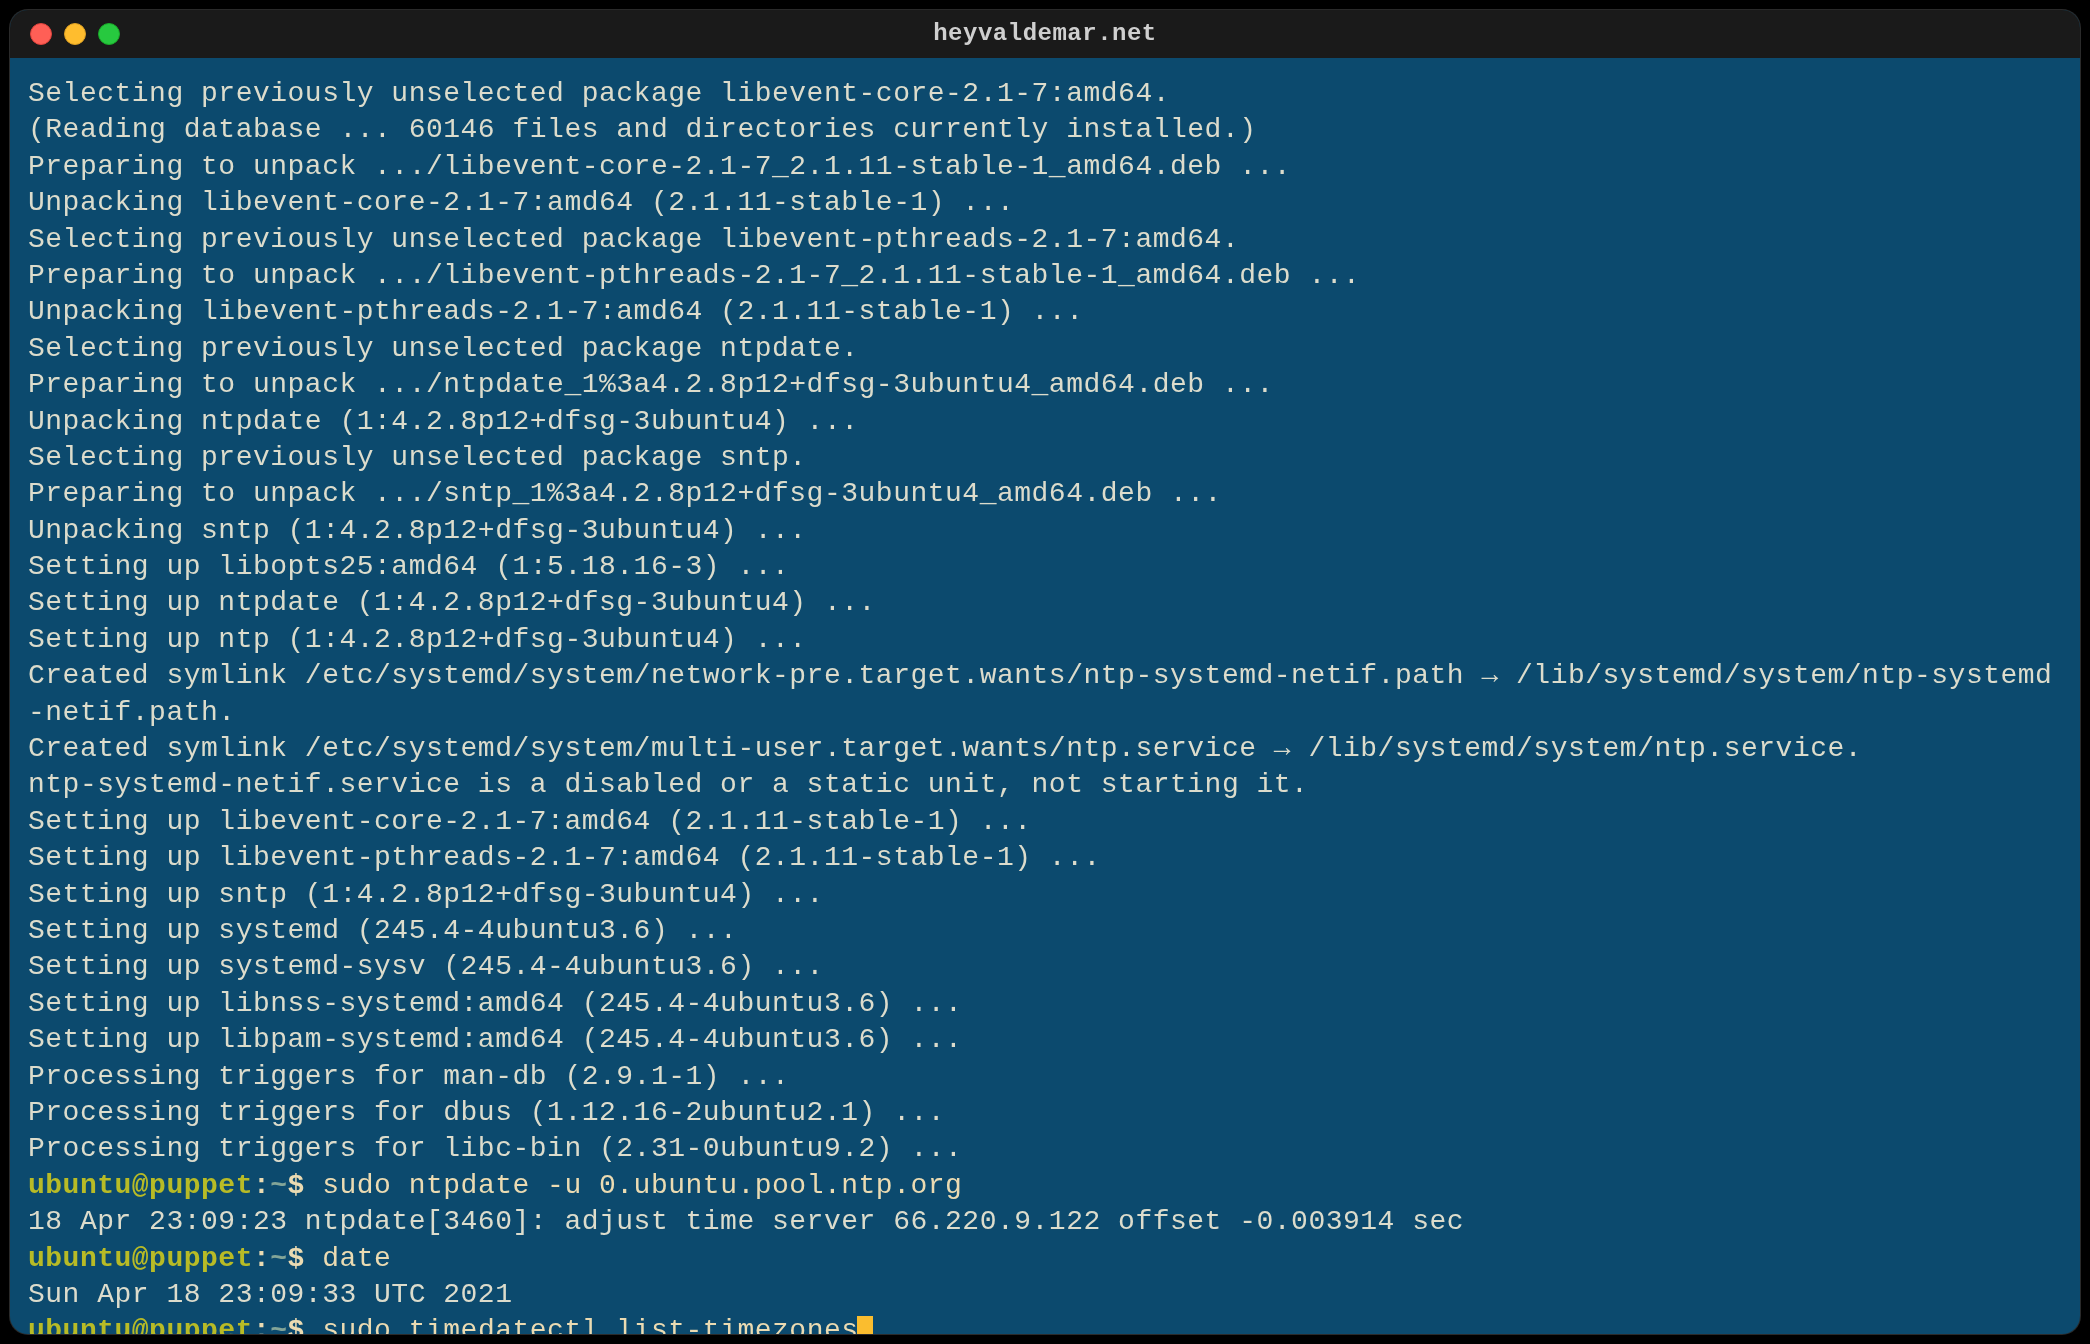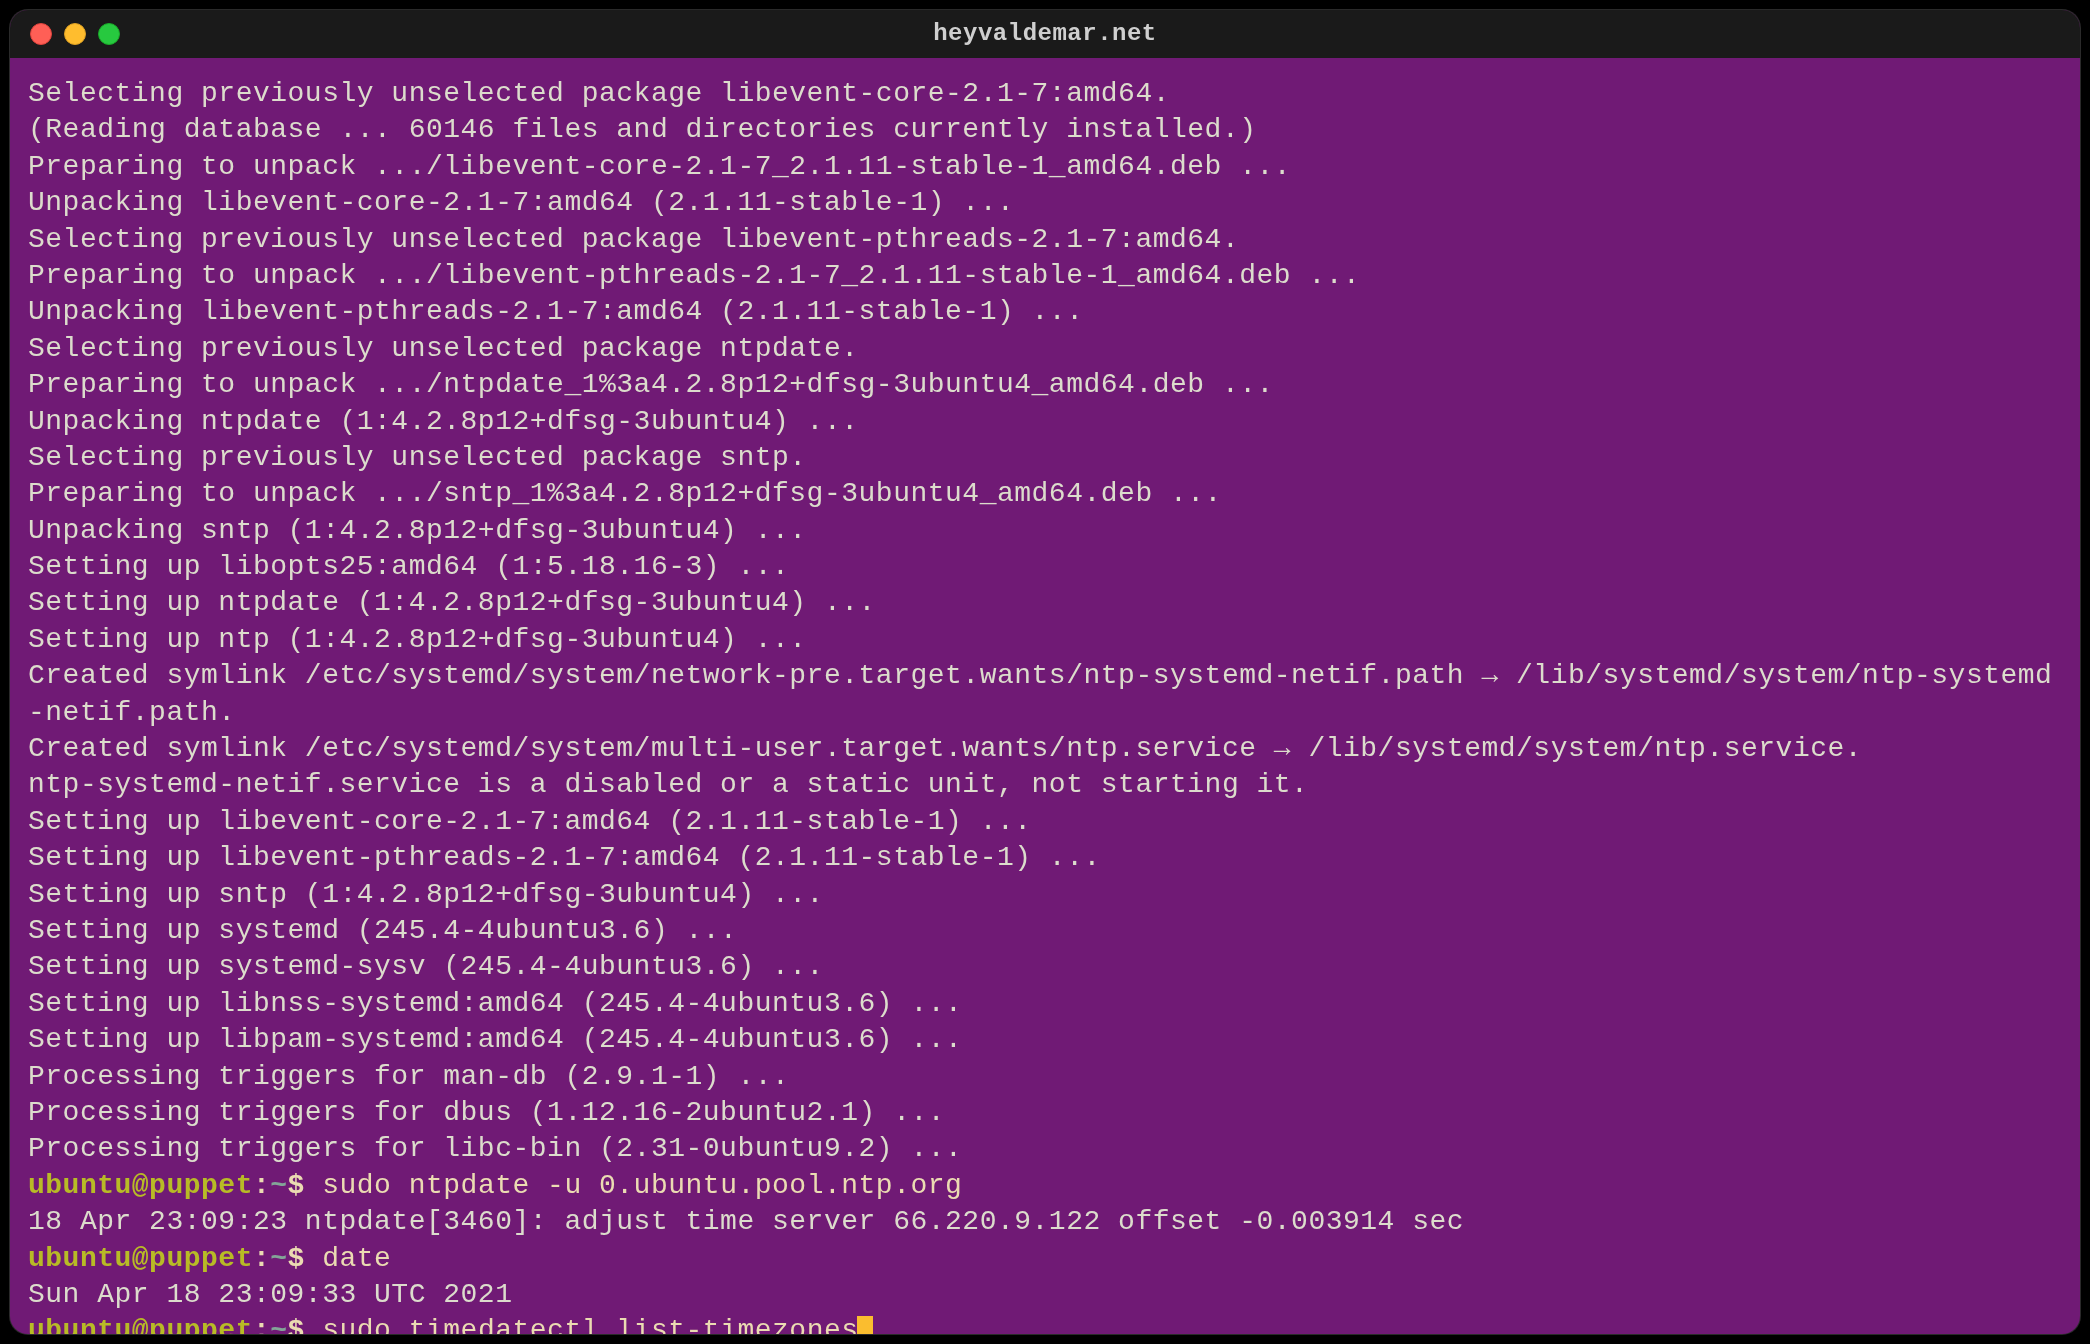--- a/index.html
+++ b/index.html
@@ -11,21 +11,21 @@
     font-family: "SFMono-Regular", "Menlo", "Consolas", "Liberation Mono", monospace;
     font-size: 28px;
     line-height: 1.3;
     -webkit-font-smoothing: antialiased;
   }
   .window {
     position: relative;
     width: 2070px;
     height: 1324px;
     margin: 10px;
-    background: #701a75;
+    background: #0c4a6e;
     border-radius: 18px;
     overflow: hidden;
     box-shadow: 0 0 0 1px #2a2a2a;
   }
   .titlebar {
     position: relative;
     height: 48px;
     background: #1a1a1a;
     display: flex;
     align-items: center;

